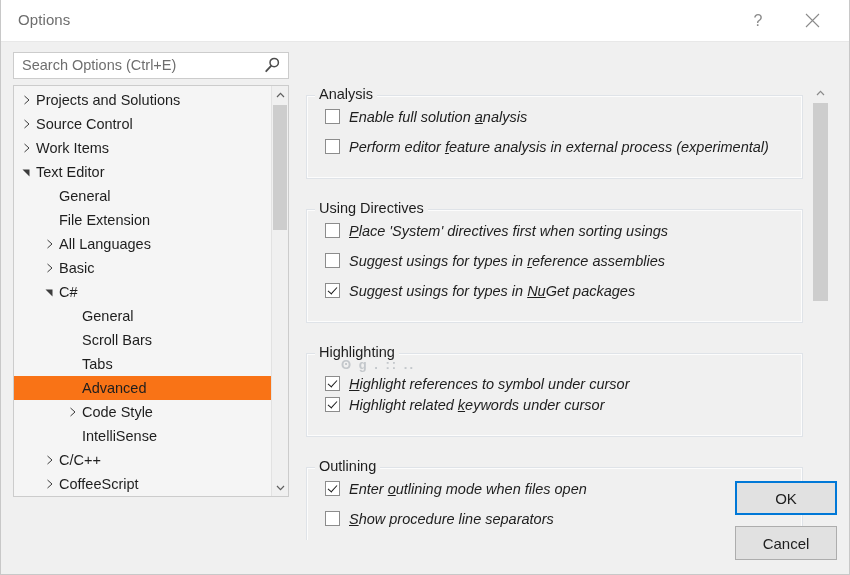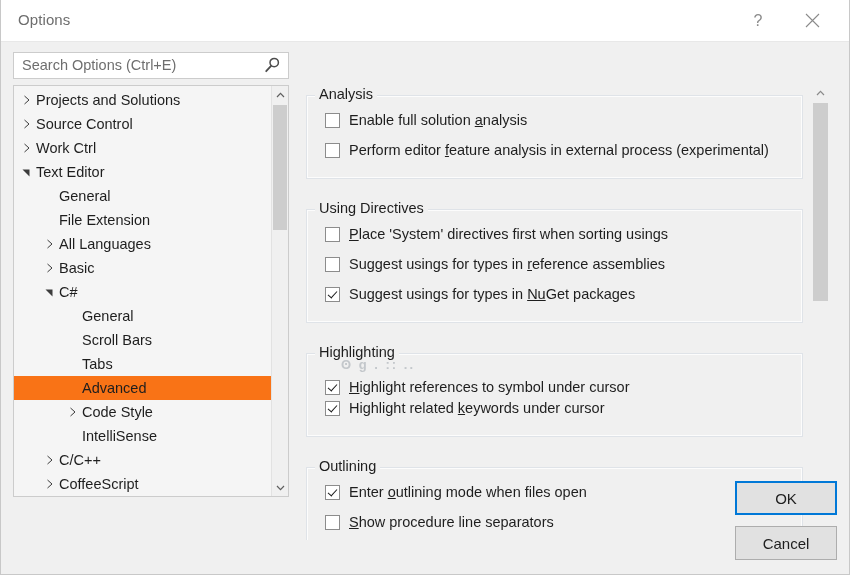--- a/index.html
+++ b/index.html
@@ -209,22 +209,22 @@
     background: #f0f0f0;
     font-size: 14.5px;
     color: #1e1e1e;
     white-space: nowrap;
   }
   .cb-row {
     position: absolute;
     left: 18px;
     height: 22px;
     display: flex;
-    align-items: center;
     white-space: nowrap;
+    font-style: italic;
   }
   .cbox {
     width: 15px;
     height: 15px;
     flex: 0 0 15px;
     box-sizing: border-box;
     border: 1px solid #8c8c8c;
     background: #ffffff;
     position: relative;
   }
@@ -350,21 +350,21 @@
                 </svg>
               </span>
               <span class="tree-label">Source Control</span>
             </div>
             <div class="tree-item" style="padding-left: 4px;">
               <span class="tw">
                 <svg width="8" height="10" viewBox="0 0 8 10">
                   <path d="M1.5 1 L6 5 L1.5 9" stroke="#3c3c3c" stroke-width="1" fill="none"></path>
                 </svg>
               </span>
-              <span class="tree-label">Work Ctrl</span>
+              <span class="tree-label">Work Items</span>
             </div>
             <div class="tree-item" style="padding-left: 4px;">
               <span class="tw">
                 <svg width="9" height="9" viewBox="0 0 9 9">
                   <path d="M0.5 1.5 L7.5 1.5 L7.5 8.5 Z" fill="#3c3c3c"></path>
                 </svg>
               </span>
               <span class="tree-label">Text Editor</span>
             </div>
             <div class="tree-item" style="padding-left: 27px;">

